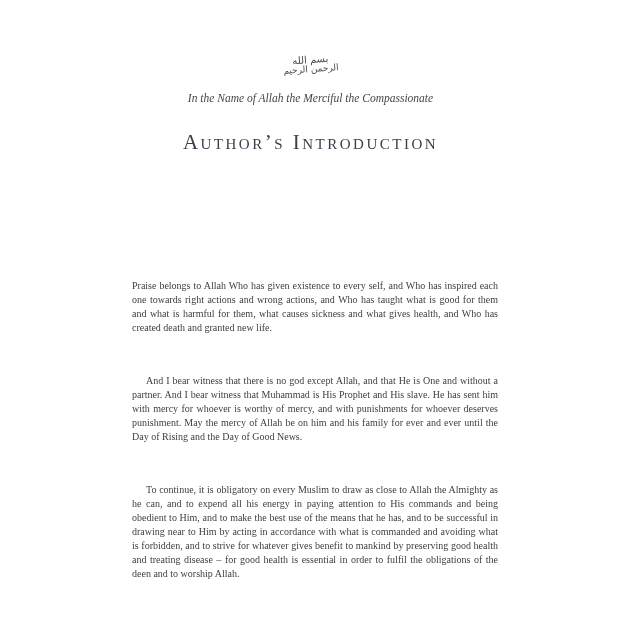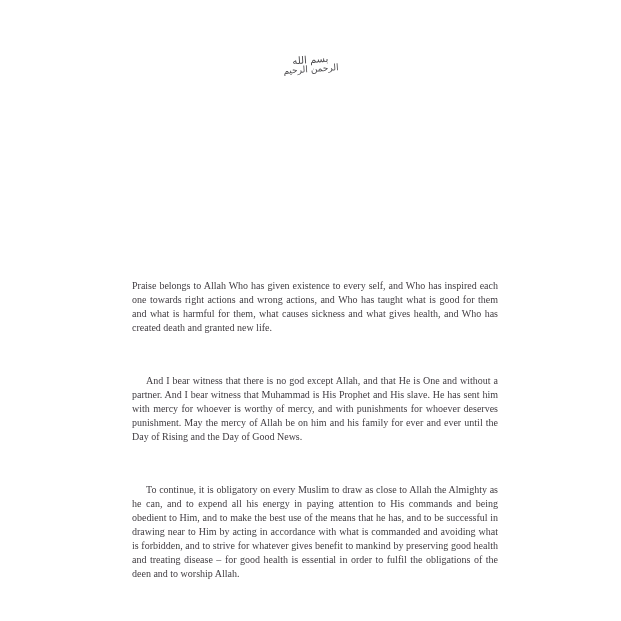--- a/index.html
+++ b/index.html
@@ -89,21 +89,23 @@
 
 <div class="page">
 
   <div class="bismillah">
     <div class="b-inner">
       <div class="b-line1">بسم الله</div>
       <div class="b-line2">الرحمن الرحيم</div>
     </div>
   </div>
 
+  <div class="dedication">In the Name of Allah the Merciful the Compassionate</div>
 
+  <h1 class="title">Author’s Introduction</h1>
 
   <div class="body-text">
     <p>Praise belongs to Allah Who has given existence to every self, and Who has inspired each one towards right actions and wrong actions, and Who has taught what is good for them and what is harmful for them, what causes sickness and what gives health, and Who has created death and granted new life.</p>
     <p>And I bear witness that there is no god except Allah, and that He is One and without a partner. And I bear witness that Muhammad is His Prophet and His slave. He has sent him with mercy for whoever is worthy of mercy, and with punishments for whoever deserves punishment. May the mercy of Allah be on him and his family for ever and ever until the Day of Rising and the Day of Good News.</p>
     <p>To continue, it is obligatory on every Muslim to draw as close to Allah the Almighty as he can, and to expend all his energy in paying attention to His commands and being obedient to Him, and to make the best use of the means that he has, and to be successful in drawing near to Him by acting in accordance with what is commanded and avoiding what is forbidden, and to strive for whatever gives benefit to mankind by preserving good health and treating disease – for good health is essential in order to fulfil the obligations of the deen and to worship Allah.</p>
   </div>
 
 </div>
 
 </body></html>

